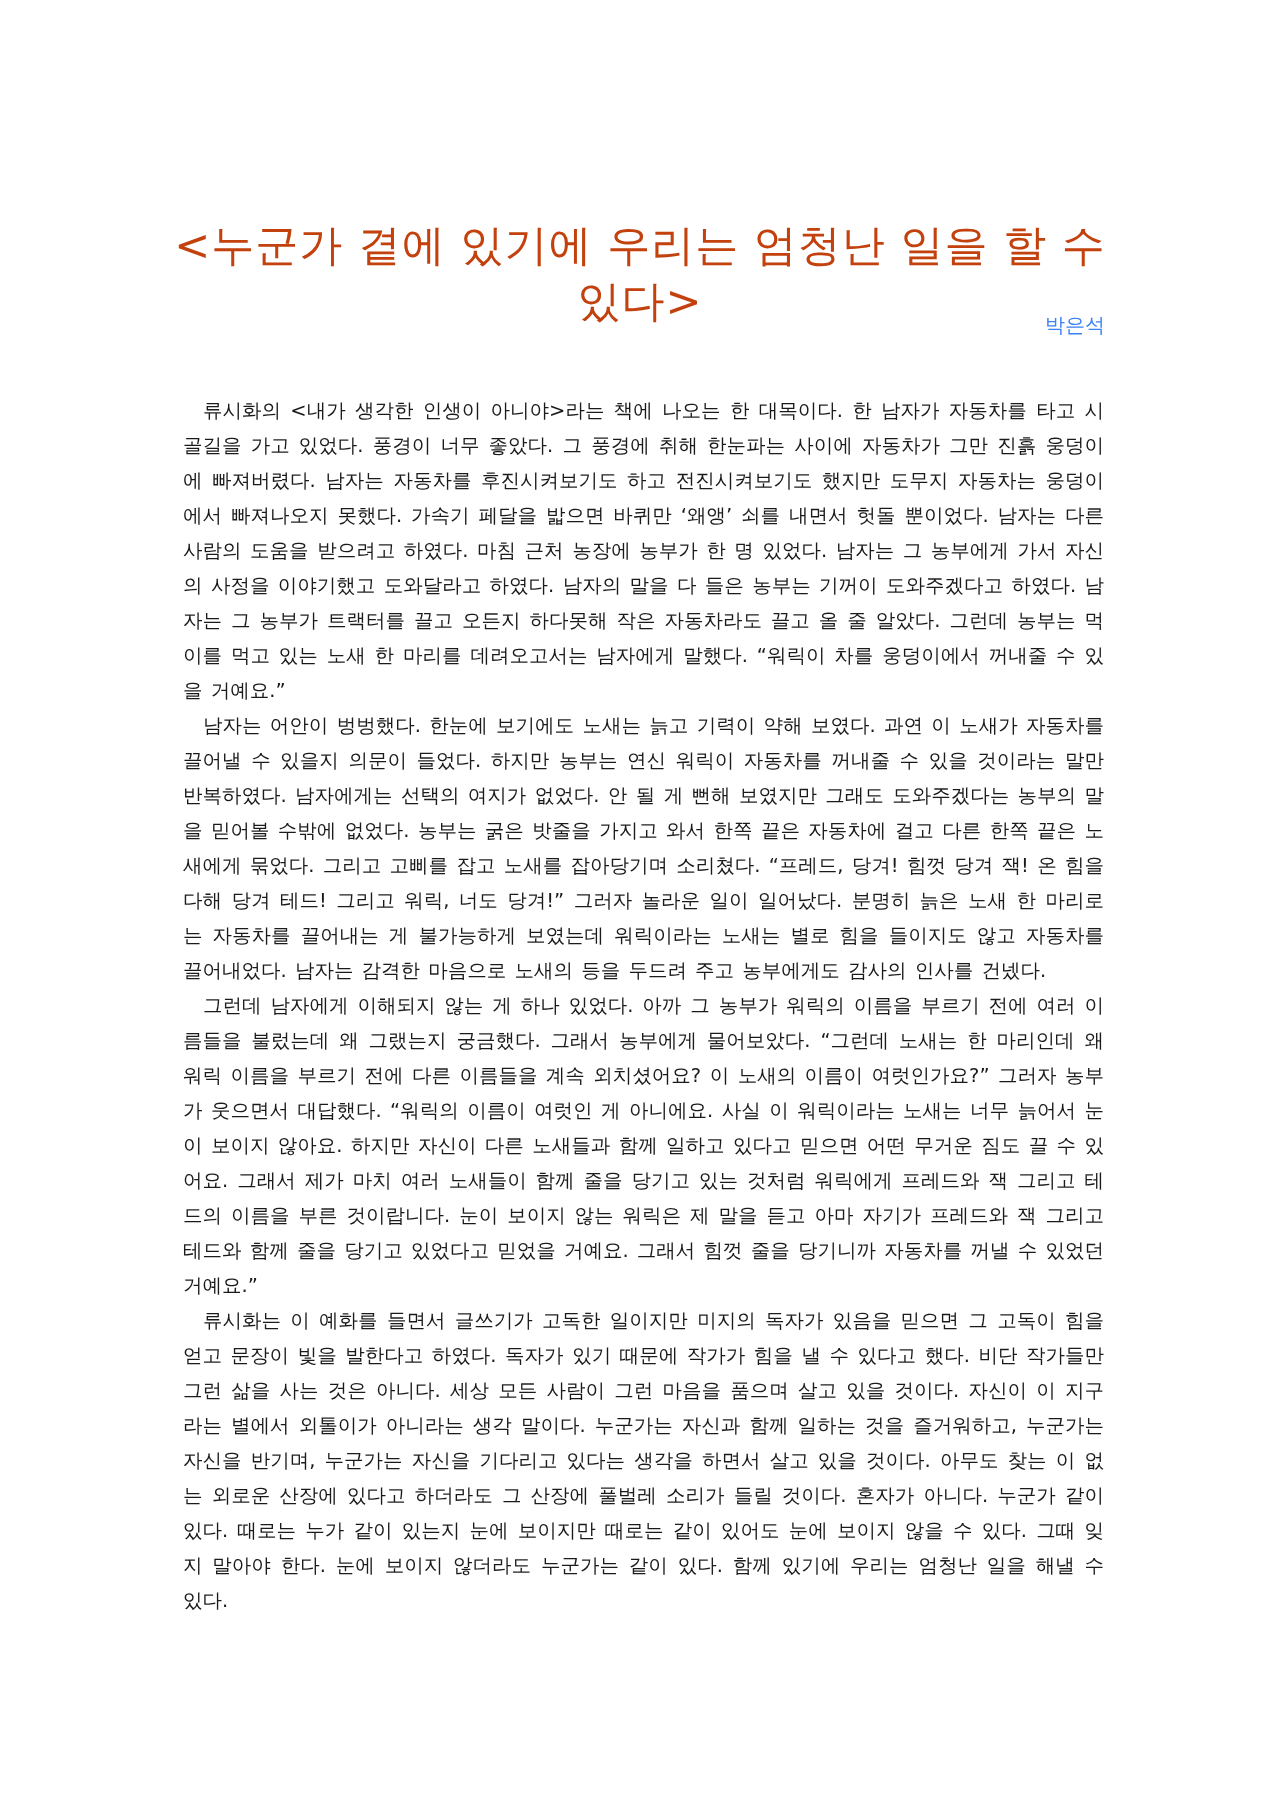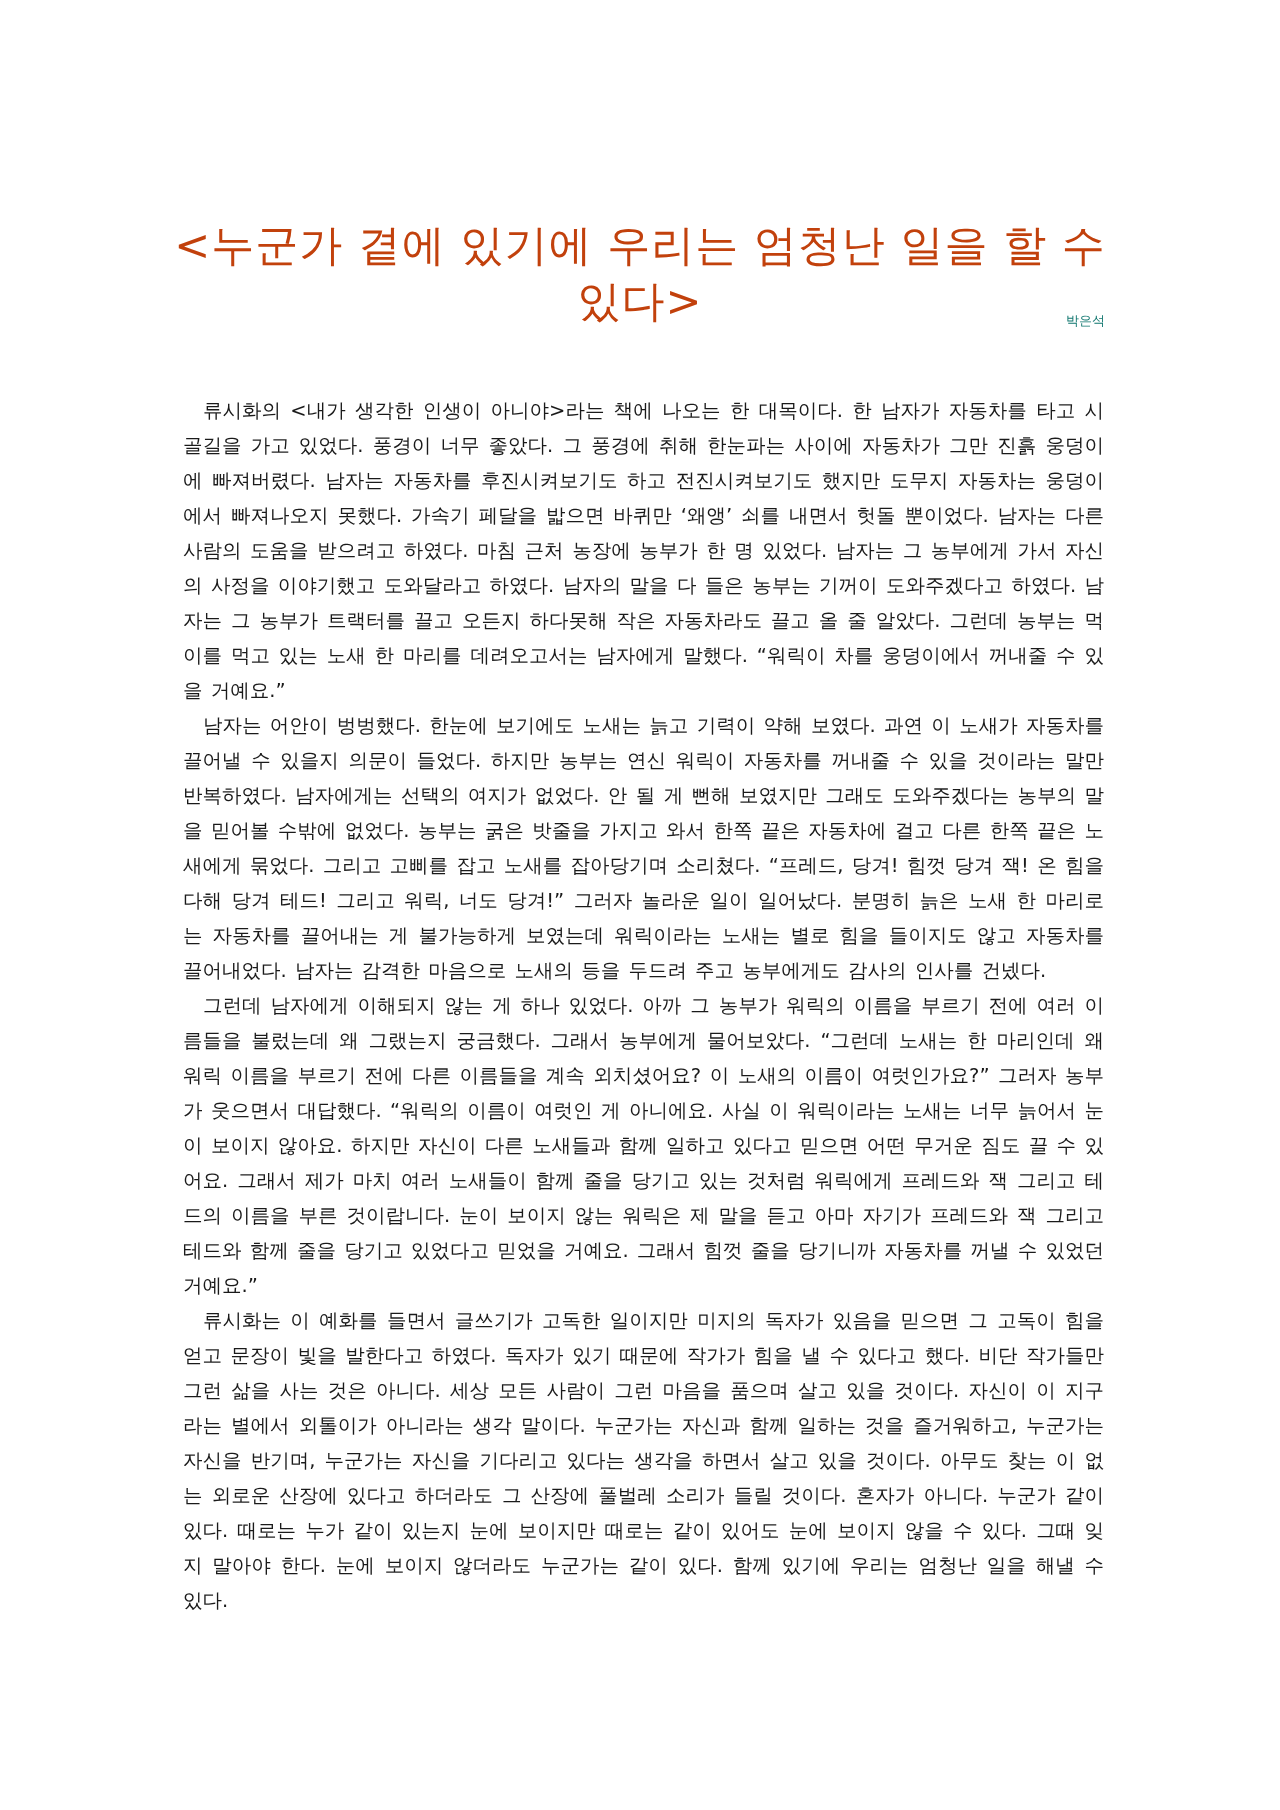--- a/index.html
+++ b/index.html
@@ -1,21 +1,21 @@
 <!DOCTYPE html>
 <html><head>
 <meta charset="utf-8">
 <style>
   html, body { margin: 0; padding: 0; background: #ffffff; }
   body { width: 1280px; height: 1810px; position: relative; overflow: hidden;
          font-family: "DejaVu Sans", "Liberation Sans", sans-serif; color: #111; }
   .page { position: absolute; left: 0; top: 0; width: 1280px; height: 1810px; background: #fff; }
   .title { position: absolute; top: 188px; left: 150px; width: 980px; text-align: center;
            font-size: 43px; font-weight: normal; letter-spacing: 1px; color: #c2410c; line-height: 56px; }
-  .author { position: absolute; top: 312px; right: 175px; font-size: 13px; color: #0f766e; }
+  .author { position: absolute; top: 312px; right: 175px; font-size: 20px; color: #3b82f6; }
   .body { position: absolute; top: 378px; left: 183px; width: 921px; font-size: 19.5px;
           line-height: 35px; color: #1a1a1a; margin-top: 15px; }
   .para { margin: 0; text-align: justify; text-indent: 20px; word-spacing: 2px; }
 </style>
 </head>
 <body>
 
 <div class="page">
   <h1 class="title">&lt;누군가 곁에 있기에 우리는 엄청난 일을 할 수 있다&gt;</h1>
   <div class="author">박은석</div>

